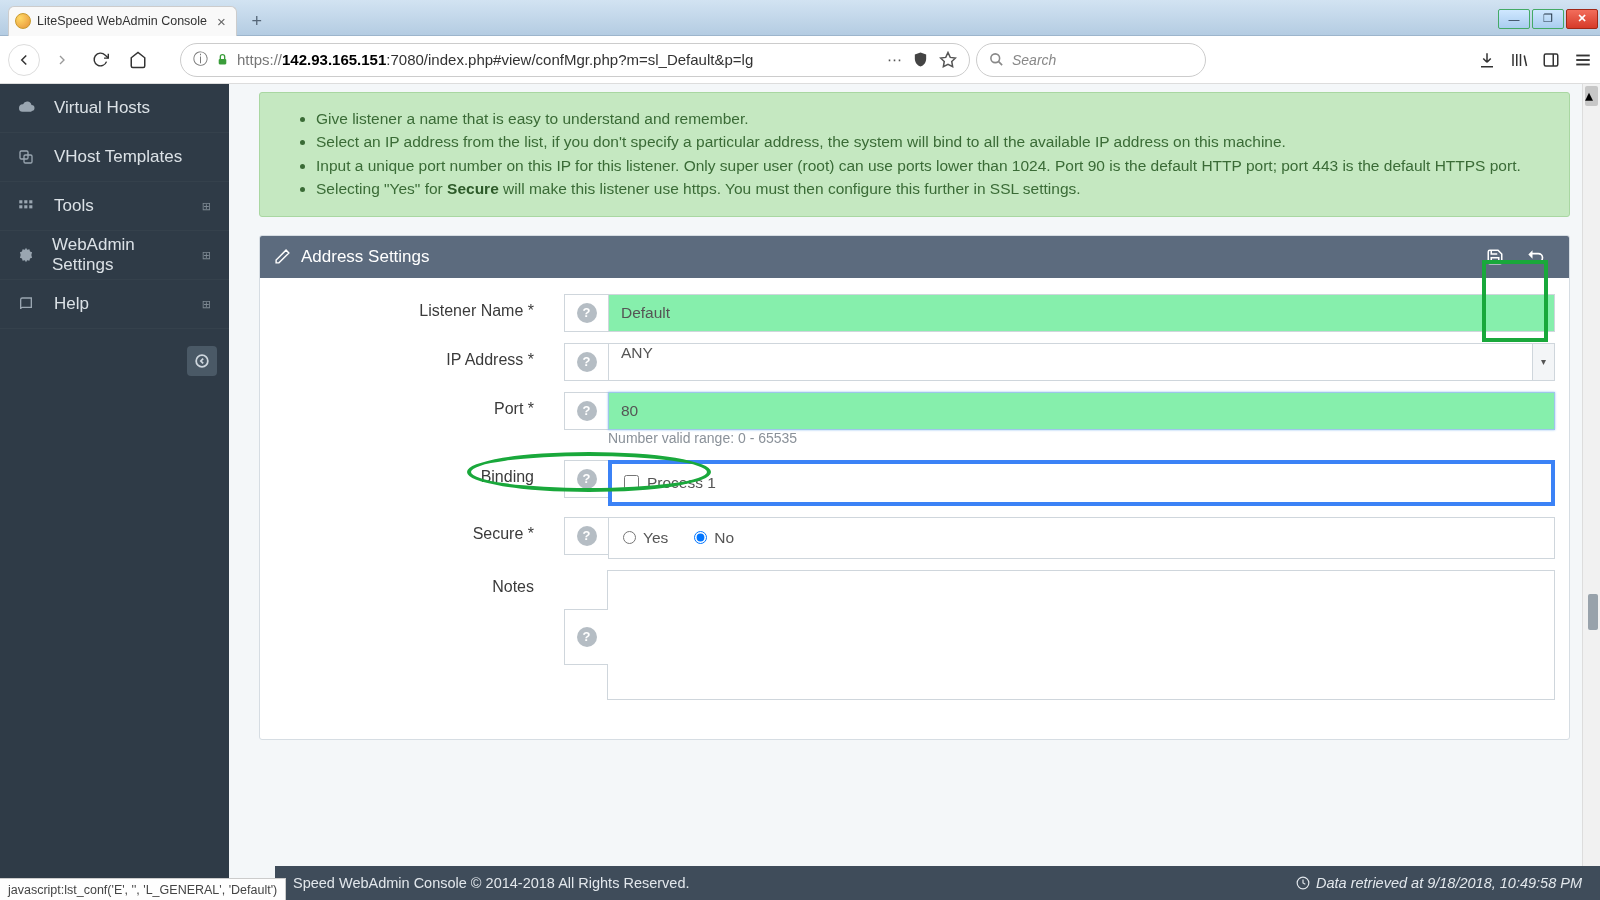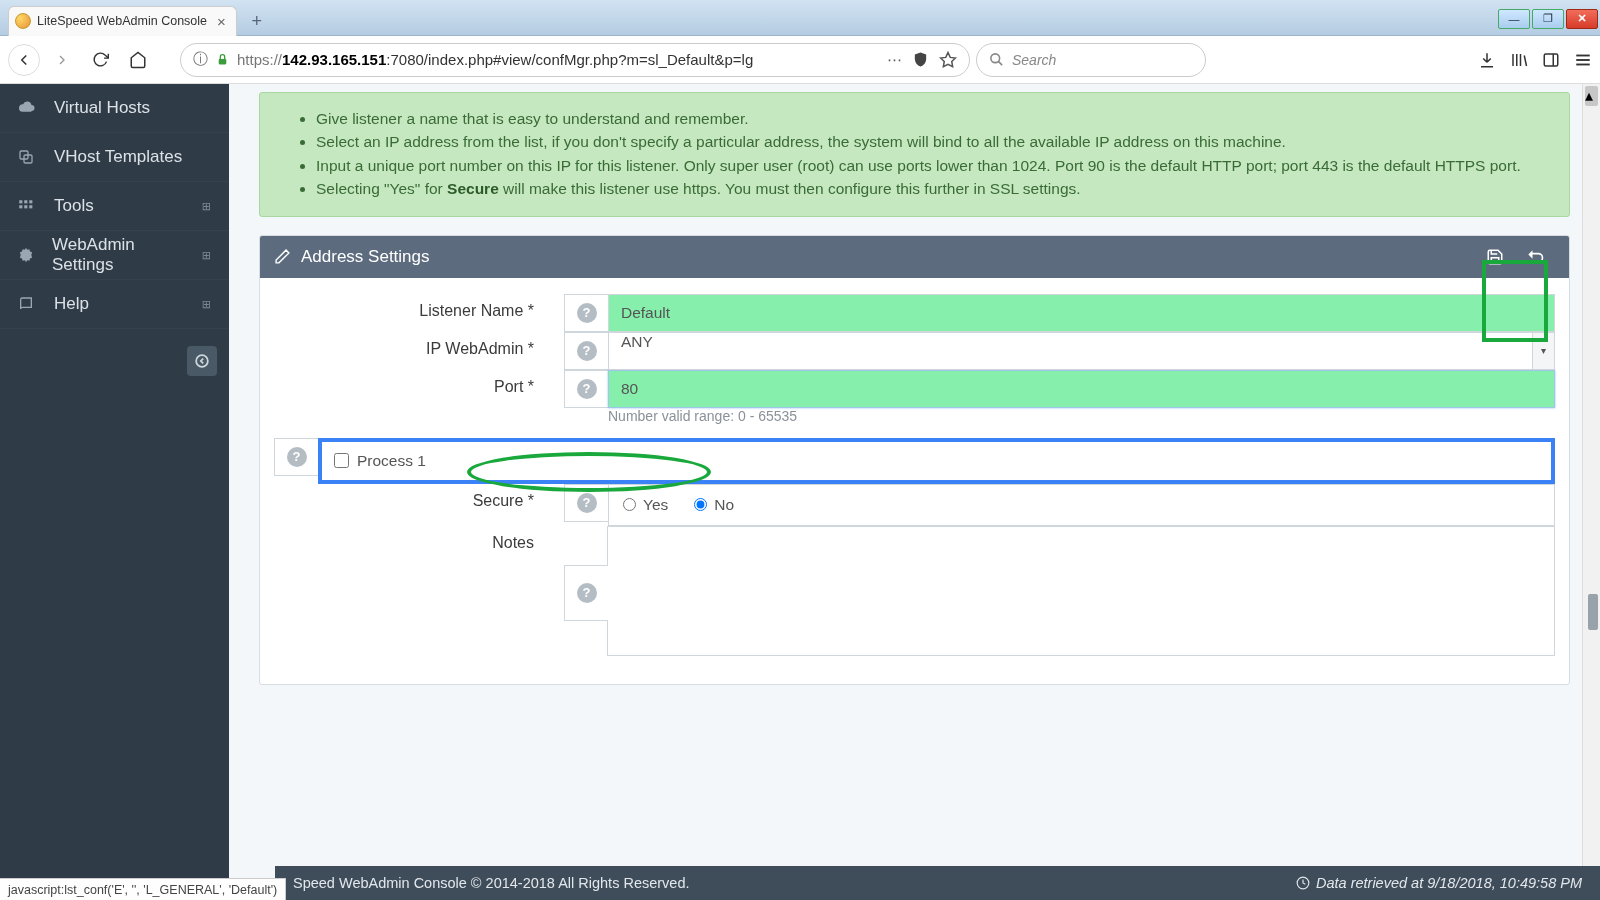--- a/index.html
+++ b/index.html
@@ -44,21 +44,21 @@
 .tipbox b { color:#2d5a29; }
 
 .panel { border:1px solid #d6dde3; border-radius:3px; background:#fff; overflow:hidden; }
 .panel-head { background:#5c6b7e; color:#fff; height:42px; display:flex; align-items:center; padding:0 14px; font-size:17px; gap:10px; }
 .panel-head-actions { margin-left:auto; display:flex; gap:0; align-items:center; }
 .head-btn { width:40px; height:42px; display:flex; align-items:center; justify-content:center; color:#fff; font-size:17px; }
 .save-highlight { position:absolute; border:4px solid #19a83b; pointer-events:none; }
 
 
 .formwrap { padding: 16px 14px 24px 14px; }
-.frow { display:flex; align-items:flex-start; }
+.frow { display:flex; align-items:flex-start; margin-bottom:11px; }
 .flabel { width: 290px; text-align:right; padding-right:30px; padding-top:8px; font-size:16px; color:#3b3b3b; }
 .fhelp { width:44px; height:38px; border:1px solid #cfd6dc; border-right:none; background:#fff; display:flex; align-items:center; justify-content:center; }
 .help-q { width:20px; height:20px; border-radius:50%; background:#b5bdc4; color:#fff; font-size:13px; display:flex; align-items:center; justify-content:center; font-weight:bold; }
 .ffield { flex:1; }
 .finput { width:100%; height:38px; border:1px solid #cfd6dc; padding:0 12px; font-size:15.5px; color:#555; background:#86efac; }
 .fselect { width:100%; height:38px; border:1px solid #cfd6dc; display:flex; align-items:flex-start; padding:0 12px; font-size:15.5px; color:#555; position:relative; background:#fff; }
 .sel-btn { position:absolute; right:0; top:0; width:22px; height:100%; border-left:1px solid #cfd6dc; background:#f3f5f7; display:flex; align-items:center; justify-content:center; font-size:10px; color:#555; }
 .fhint { font-size:14px; color:#8a9199; margin-top:4px; }
 .fcheckrow { width:100%; min-height:46px; border:4px solid #3b82f6; display:flex; align-items:center; padding:0 12px; gap:8px; font-size:15.5px; color:#555; }
 .fcheckrow input { width:15px; height:15px; }
@@ -281,21 +281,21 @@
 
         <div class="frow">
           <div class="flabel">Listener Name *</div>
           <div class="fhelp">
               <span class="help-q">?</span>
             </div>
           <div class="ffield"><input class="finput" value="Default" style=""></div>
         </div>
 
         <div class="frow">
-          <div class="flabel">IP WebAdmin *</div>
+          <div class="flabel">IP Address *</div>
           <div class="fhelp">
               <span class="help-q">?</span>
             </div>
           <div class="ffield">
             <div class="fselect">
               <span>ANY</span>
               <span class="sel-btn">▾</span>
             </div>
           </div>
         </div>
@@ -309,20 +309,21 @@
         </div>
         <div class="frow" style="margin-top:-6px; margin-bottom:14px">
           <div class="flabel"></div>
             <div style="width:44px"></div>
           <div class="ffield">
               <div class="fhint">Number valid range: 0 - 65535</div>
             </div>
         </div>
 
         <div class="frow">
+          <div class="flabel">Binding</div>
           <div class="fhelp">
               <span class="help-q">?</span>
             </div>
           <div class="ffield">
             <div class="fcheckrow">
               <input type="checkbox" style="">
               <span>Process 1</span>
             </div>
           </div>
         </div>

